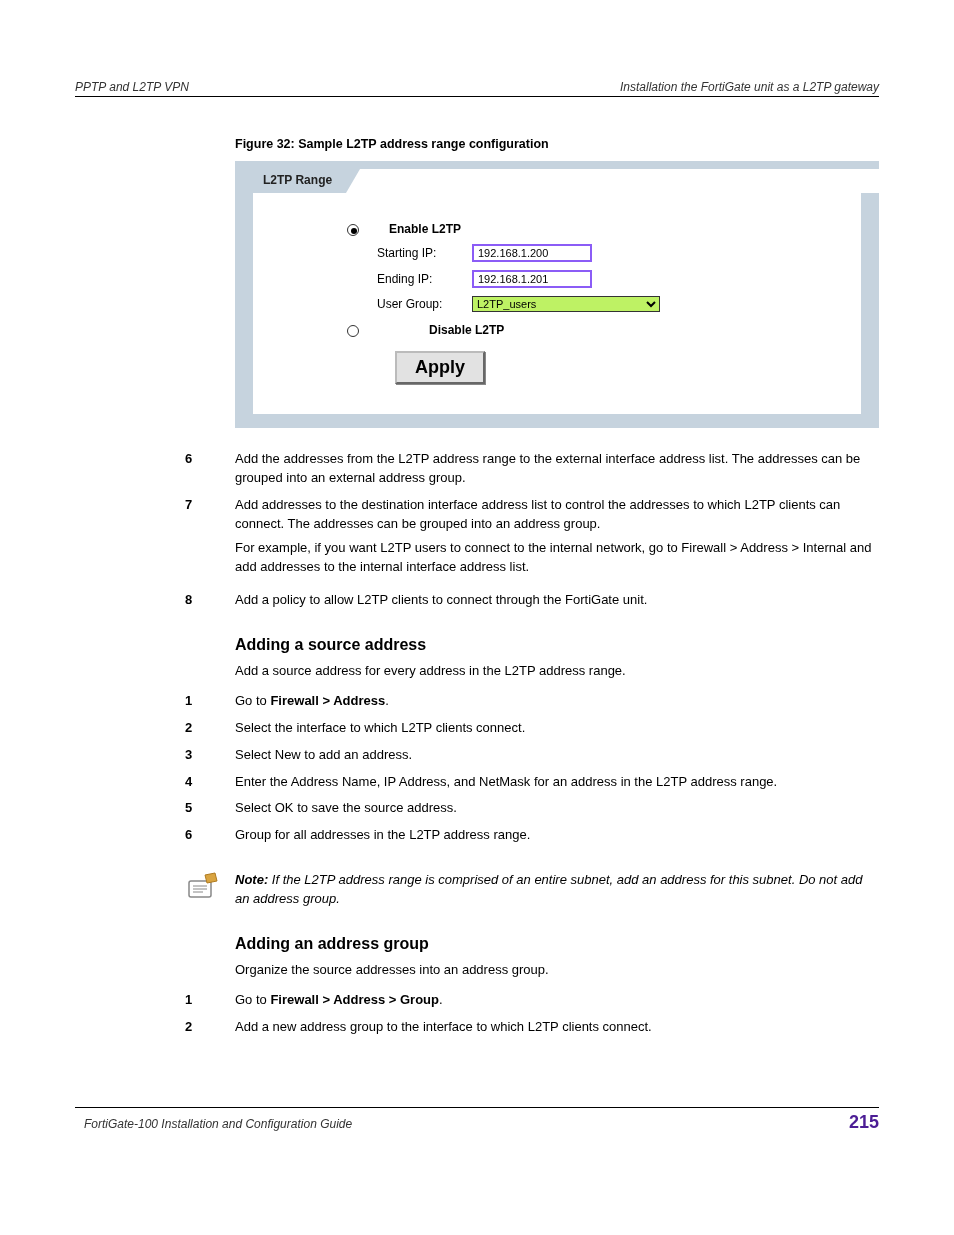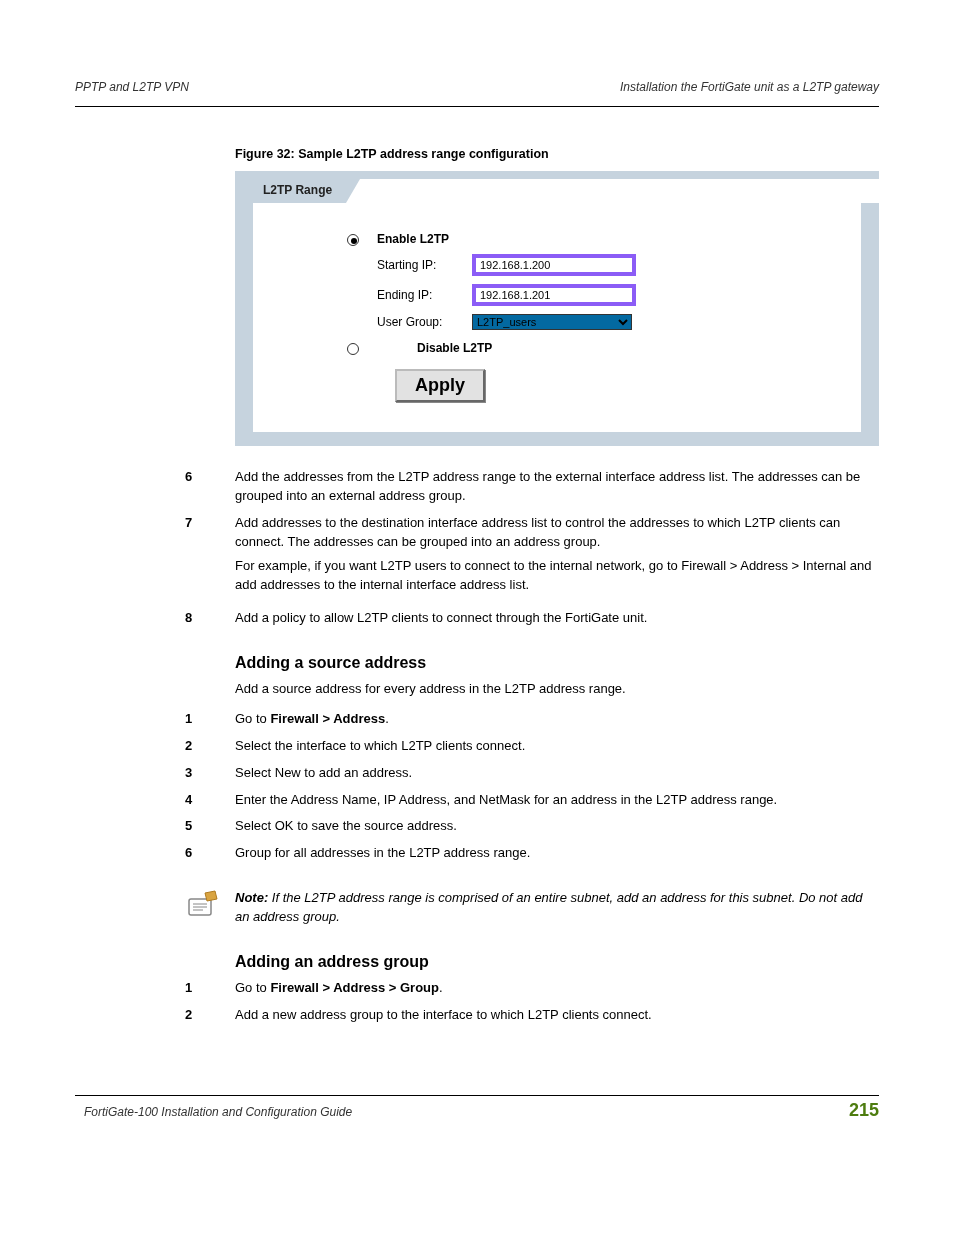--- a/index.html
+++ b/index.html
@@ -14,21 +14,21 @@
   }
   .page {
     padding: 80px 75px 40px 75px;
   }
   .header-row {
     display: flex;
     justify-content: space-between;
     font-style: italic;
     font-size: 12px;
     color: #333;
-    margin-bottom: 12px;
+    margin-bottom: 2px;
   }
   .header-rule {
     border: none;
     border-top: 1px solid #000;
     margin: 0 0 40px 0;
   }
   .content-indent {
     margin-left: 160px;
   }
   .fig-caption {
@@ -76,34 +76,34 @@
   }
   .radio-col {
     width: 100px;
     text-align: right;
     padding-right: 18px;
   }
   .label-col {
     width: 95px;
     font-size: 12px;
   }
-  .label-bold { font-weight: bold; }
+  .label-bold { font-weight: bold; margin-left: 12px; }
   .text-input {
-    width: 164px;
+    width: 120px;
     font-family: Verdana, sans-serif;
     font-size: 11px;
     padding: 1px 4px;
-    border: 4px solid #8b5cf6;
+    border: 2px solid #8b5cf6;
   }
   .select-input {
-    width: 160px;
+    width: 188px;
     font-family: Verdana, sans-serif;
     font-size: 11px;
     border: 1px solid #333;
-    background: #0369a1;
+    background: #bef264;
   }
   .apply-btn {
     margin-left: 118px;
     margin-top: 6px;
     background: #e2e2e2;
     border: 2px outset #bbb;
     font-weight: bold;
     font-size: 18px;
     padding: 4px 18px;
     box-shadow: 1px 1px 0 #888;
@@ -169,21 +169,21 @@
     border-top: 1px solid #000;
     margin: 70px 0 4px 0;
   }
   .footer-row {
     display: flex;
     justify-content: space-between;
     align-items: baseline;
     font-size: 12px;
   }
   .footer-left { font-style: italic; color: #333; margin-left: 9px; }
-  .footer-right { font-weight: bold; font-size: 18px; color: #4d7c0f; }
+  .footer-right { font-weight: bold; font-size: 18px; color: #4c1d95; }
 </style>
 </head>
 <body>
 
 <div class="page">
 
   <div class="header-row">
     <span>PPTP and L2TP VPN</span>
     <span>Installation the FortiGate unit as a L2TP gateway</span>
   </div>
@@ -282,20 +282,21 @@
           <line x1="8" y1="21" x2="18" y2="21" stroke="#888" stroke-width="1"></line>
           <path d="M20 4 L30 2 L32 10 L22 12 Z" fill="#d9a441" stroke="#b07b20" stroke-width="1"></path>
         </svg>
       </div>
       <div class="note-text">
         <b>Note:</b><span> If the L2TP address range is comprised of an entire subnet, add an address for this subnet. Do not add an address group.</span>
       </div>
     </div>
 
     <h3 class="section">Adding an address group</h3>
+    <p class="intro-line">Organize the source addresses into an address group.</p>
     <ol class="step-list" id="steps-group">
         <li class="">
           <span class="step-num">1</span>
           <span class="step-text">Go to <b>Firewall &gt; Address &gt; Group</b>.</span>
         </li>
         <li class="">
           <span class="step-num">2</span>
           <span class="step-text">Add a new address group to the interface to which L2TP clients connect.</span>
         </li>
       </ol>

